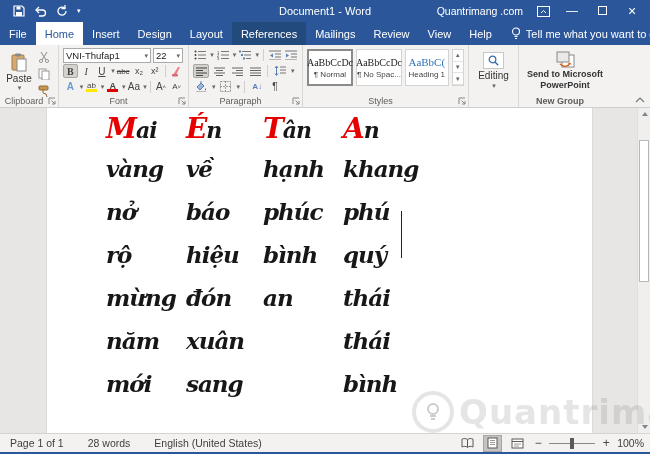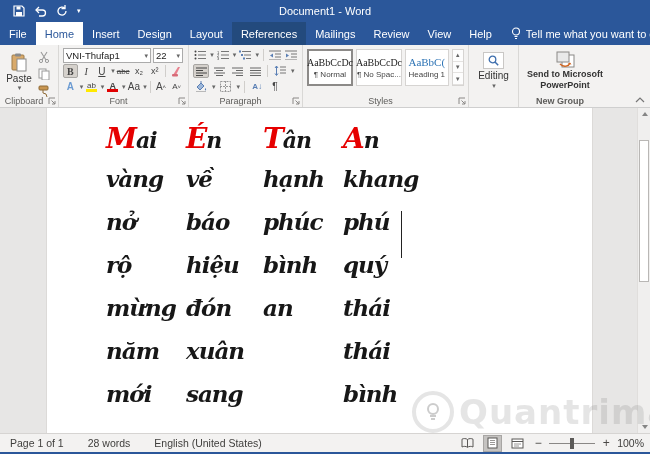--- a/index.html
+++ b/index.html
@@ -81,21 +81,21 @@
 
   
   .g-new { width:92px; }
   .ppt-btn { display:flex; flex-direction:column; align-items:center; font-size:9px; color:#333; text-align:center; padding-top:2px; line-height:11px; }
   .collapse { position:absolute; right:5px; bottom:4px; }
 
   
   .docarea { position:absolute; top:108px; left:0; width:650px; height:325px; background:#e7e6e5; }
   .page { position:absolute; left:46px; top:0; width:547px; height:325px; background:#fff;
     border-left:1px solid #dcdad8; border-right:1px solid #dcdad8; overflow:hidden; }
-  .doc-col { position:absolute; top:14px; }
+  .doc-col { position:absolute; top:4px; }
   .doc-cell { height:43px; font-style:italic; font-weight:bold; font-size:23px; font-family:"DejaVu Serif",serif;
     color:#171717; white-space:nowrap; letter-spacing:-1px; }
   .doc-cell .init { font-size:28px; color:#e60000; }
   .doc-cell .rest { font-size:22px; }
   .caret { position:absolute; left:354px; top:103px; width:1px; height:47px; background:#222; }
   .watermark { position:absolute; left:412px; top:283px; display:flex; align-items:center; gap:5px;
     color:rgba(110,110,110,0.18); z-index:5; pointer-events:none; }
   .wm-logo { width:42px; height:42px; border:4px solid rgba(110,110,110,0.18); border-radius:50%;
     display:flex; align-items:center; justify-content:center; font-size:20px; }
   .wm-text { font-size:34px; font-weight:bold; letter-spacing:1px; font-family:"DejaVu Sans",sans-serif; }
@@ -144,20 +144,32 @@
       </span>
       <span class="ic">
         <svg width="12" height="12" viewBox="0 0 12 12">
             <path d="M10 6a4 4 0 1 1-1.2-2.8" fill="none" stroke="#fff" stroke-width="1.3"></path>
             <path d="M9 0v3.5H5.5" fill="none" stroke="#fff" stroke-width="1.3"></path>
           </svg>
       </span>
       <span class="ic" style="color:#fff;font-size:7px;">▾</span>
     </div>
     <div class="tb-title">Document1 - Word</div>
+    <div class="tb-right">
+      <span class="tb-account">Quantrimang .com</span>
+      <span class="ic">
+        <svg width="13" height="11" viewBox="0 0 13 11">
+            <rect x="0.5" y="0.5" width="12" height="10" fill="none" stroke="#fff"></rect>
+            <path d="M4 7l2.5-2.5L9 7" fill="none" stroke="#fff"></path>
+          </svg>
+      </span>
+      <span class="winbtn">—</span>
+      <span class="winbtn"><span class="maxbox"></span></span>
+      <span class="winbtn" style="font-size:14px;">×</span>
+    </div>
   </div>
 
   <div class="tabs">
     <div class="tab">File</div>
     <div class="tab active">Home</div>
     <div class="tab">Insert</div>
     <div class="tab">Design</div>
     <div class="tab">Layout</div>
     <div class="tab hovered">References</div>
     <div class="tab">Mailings</div>

